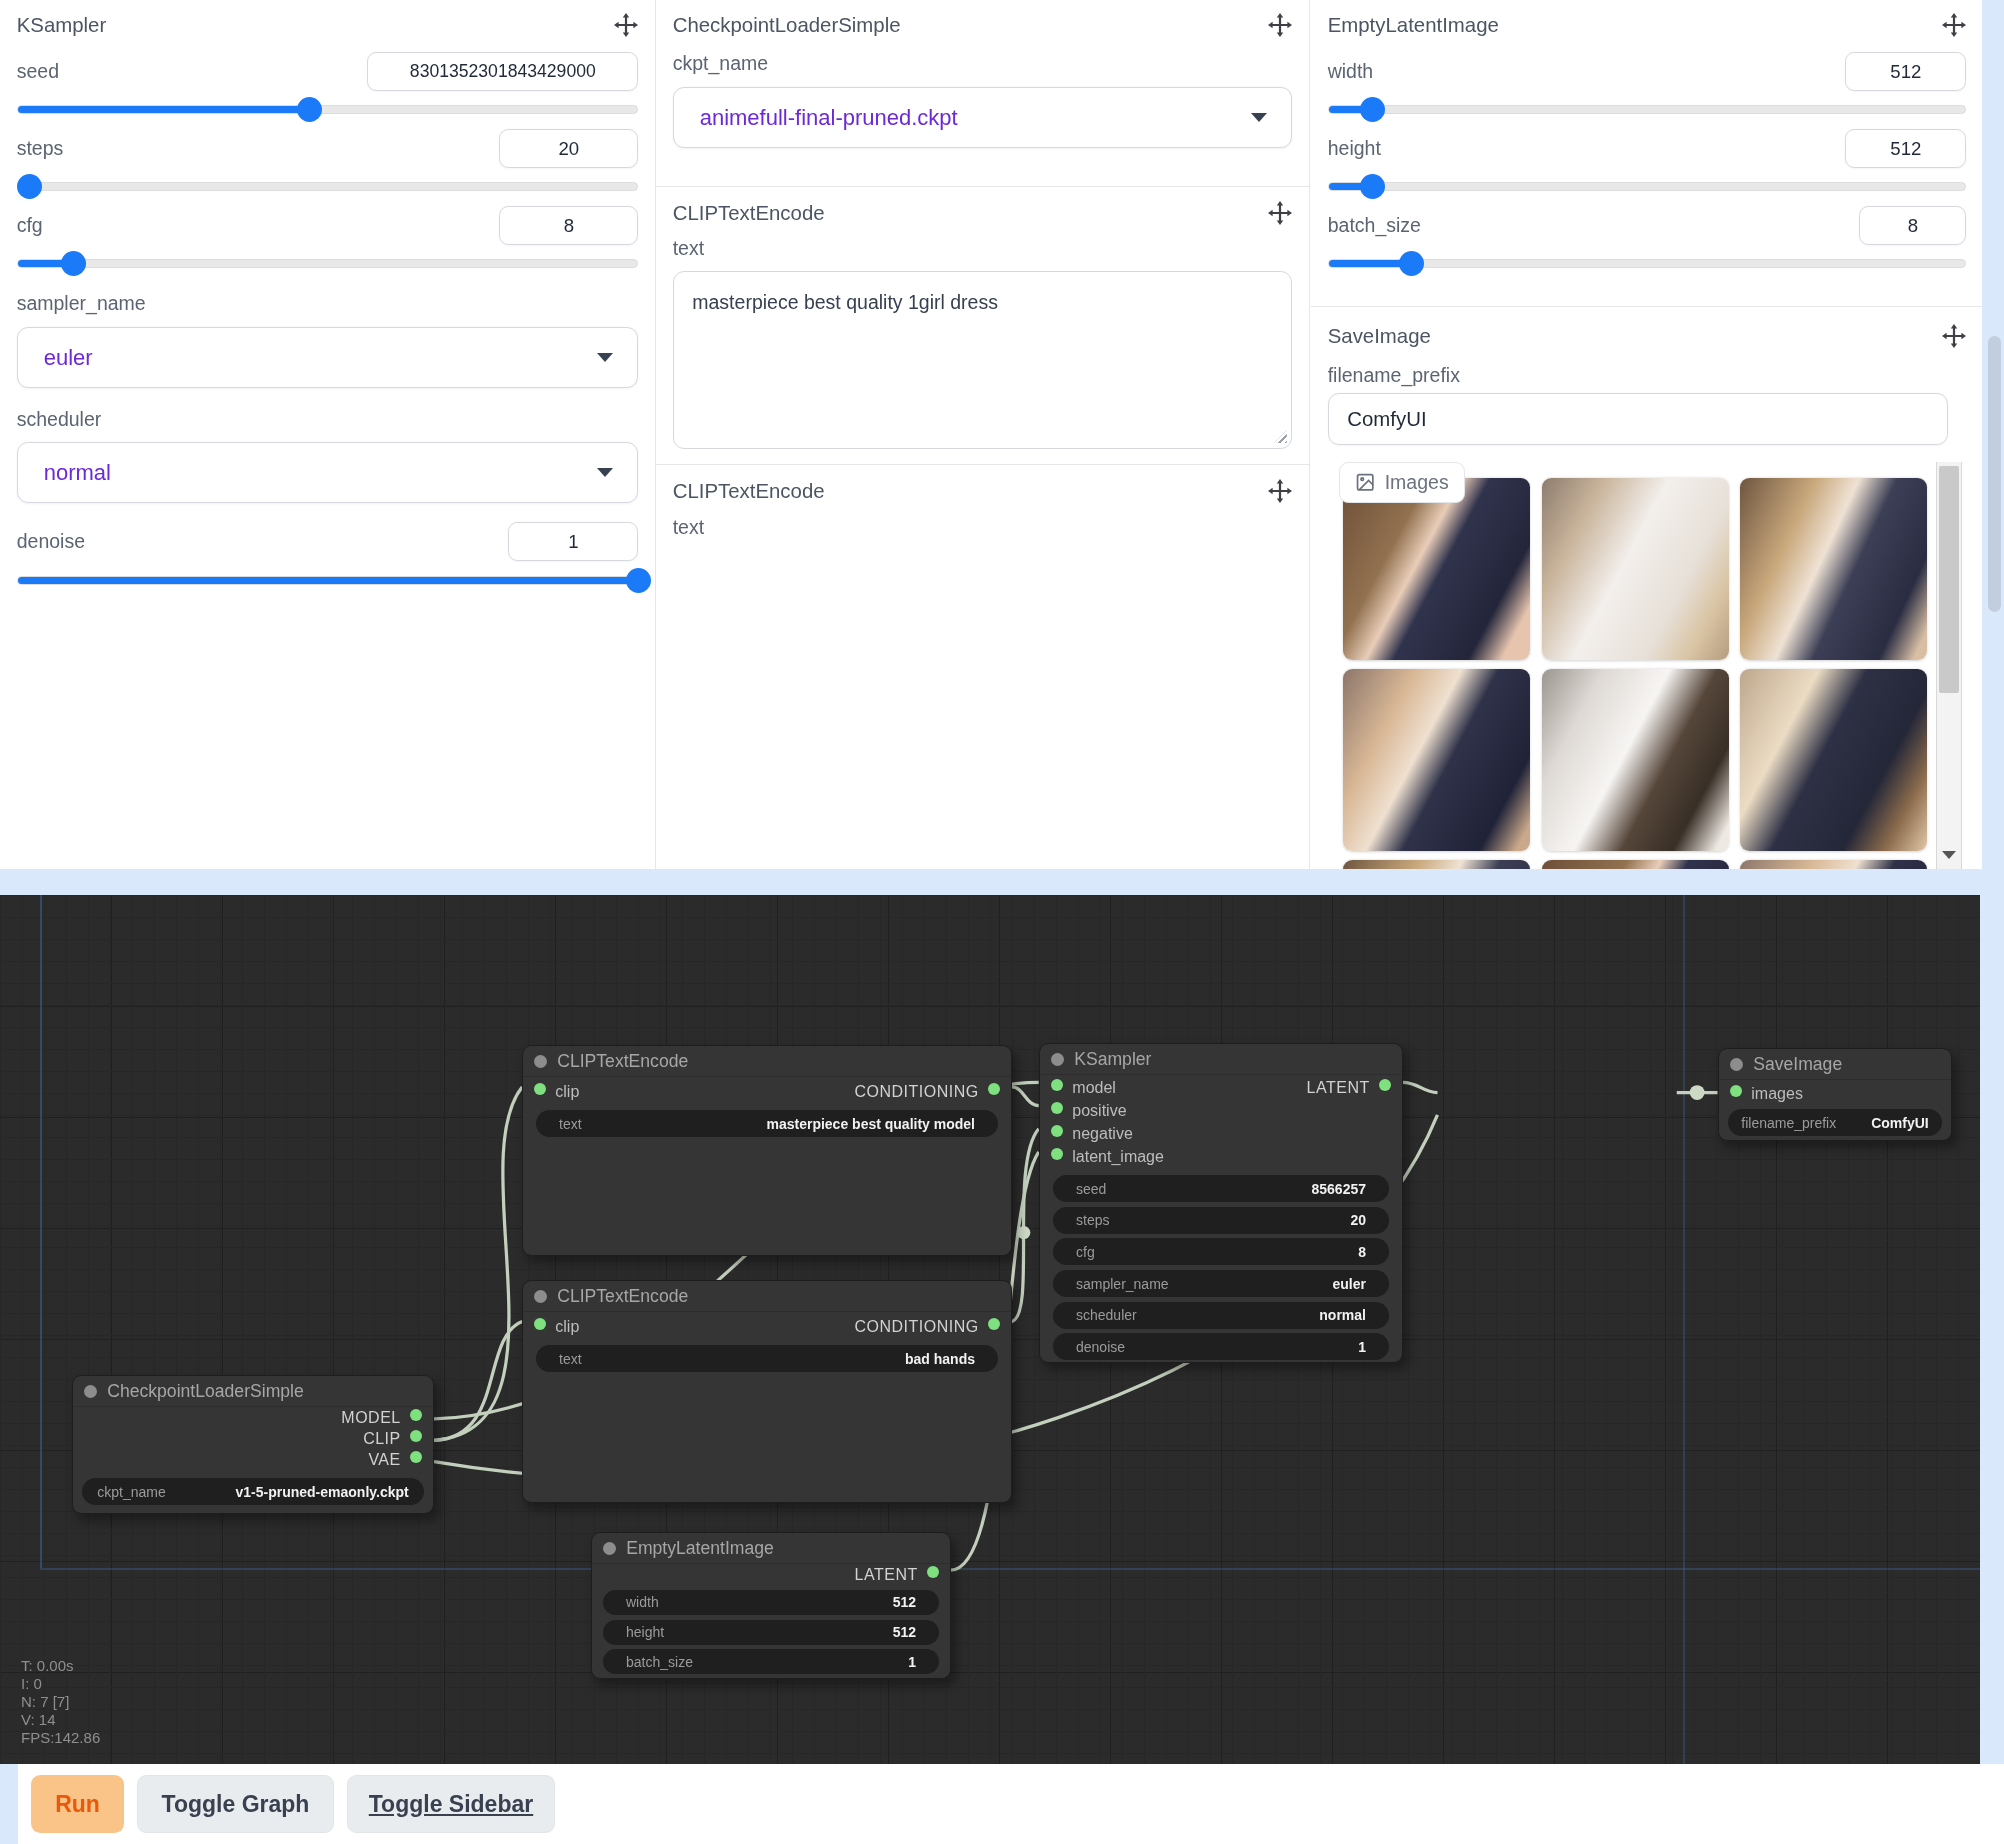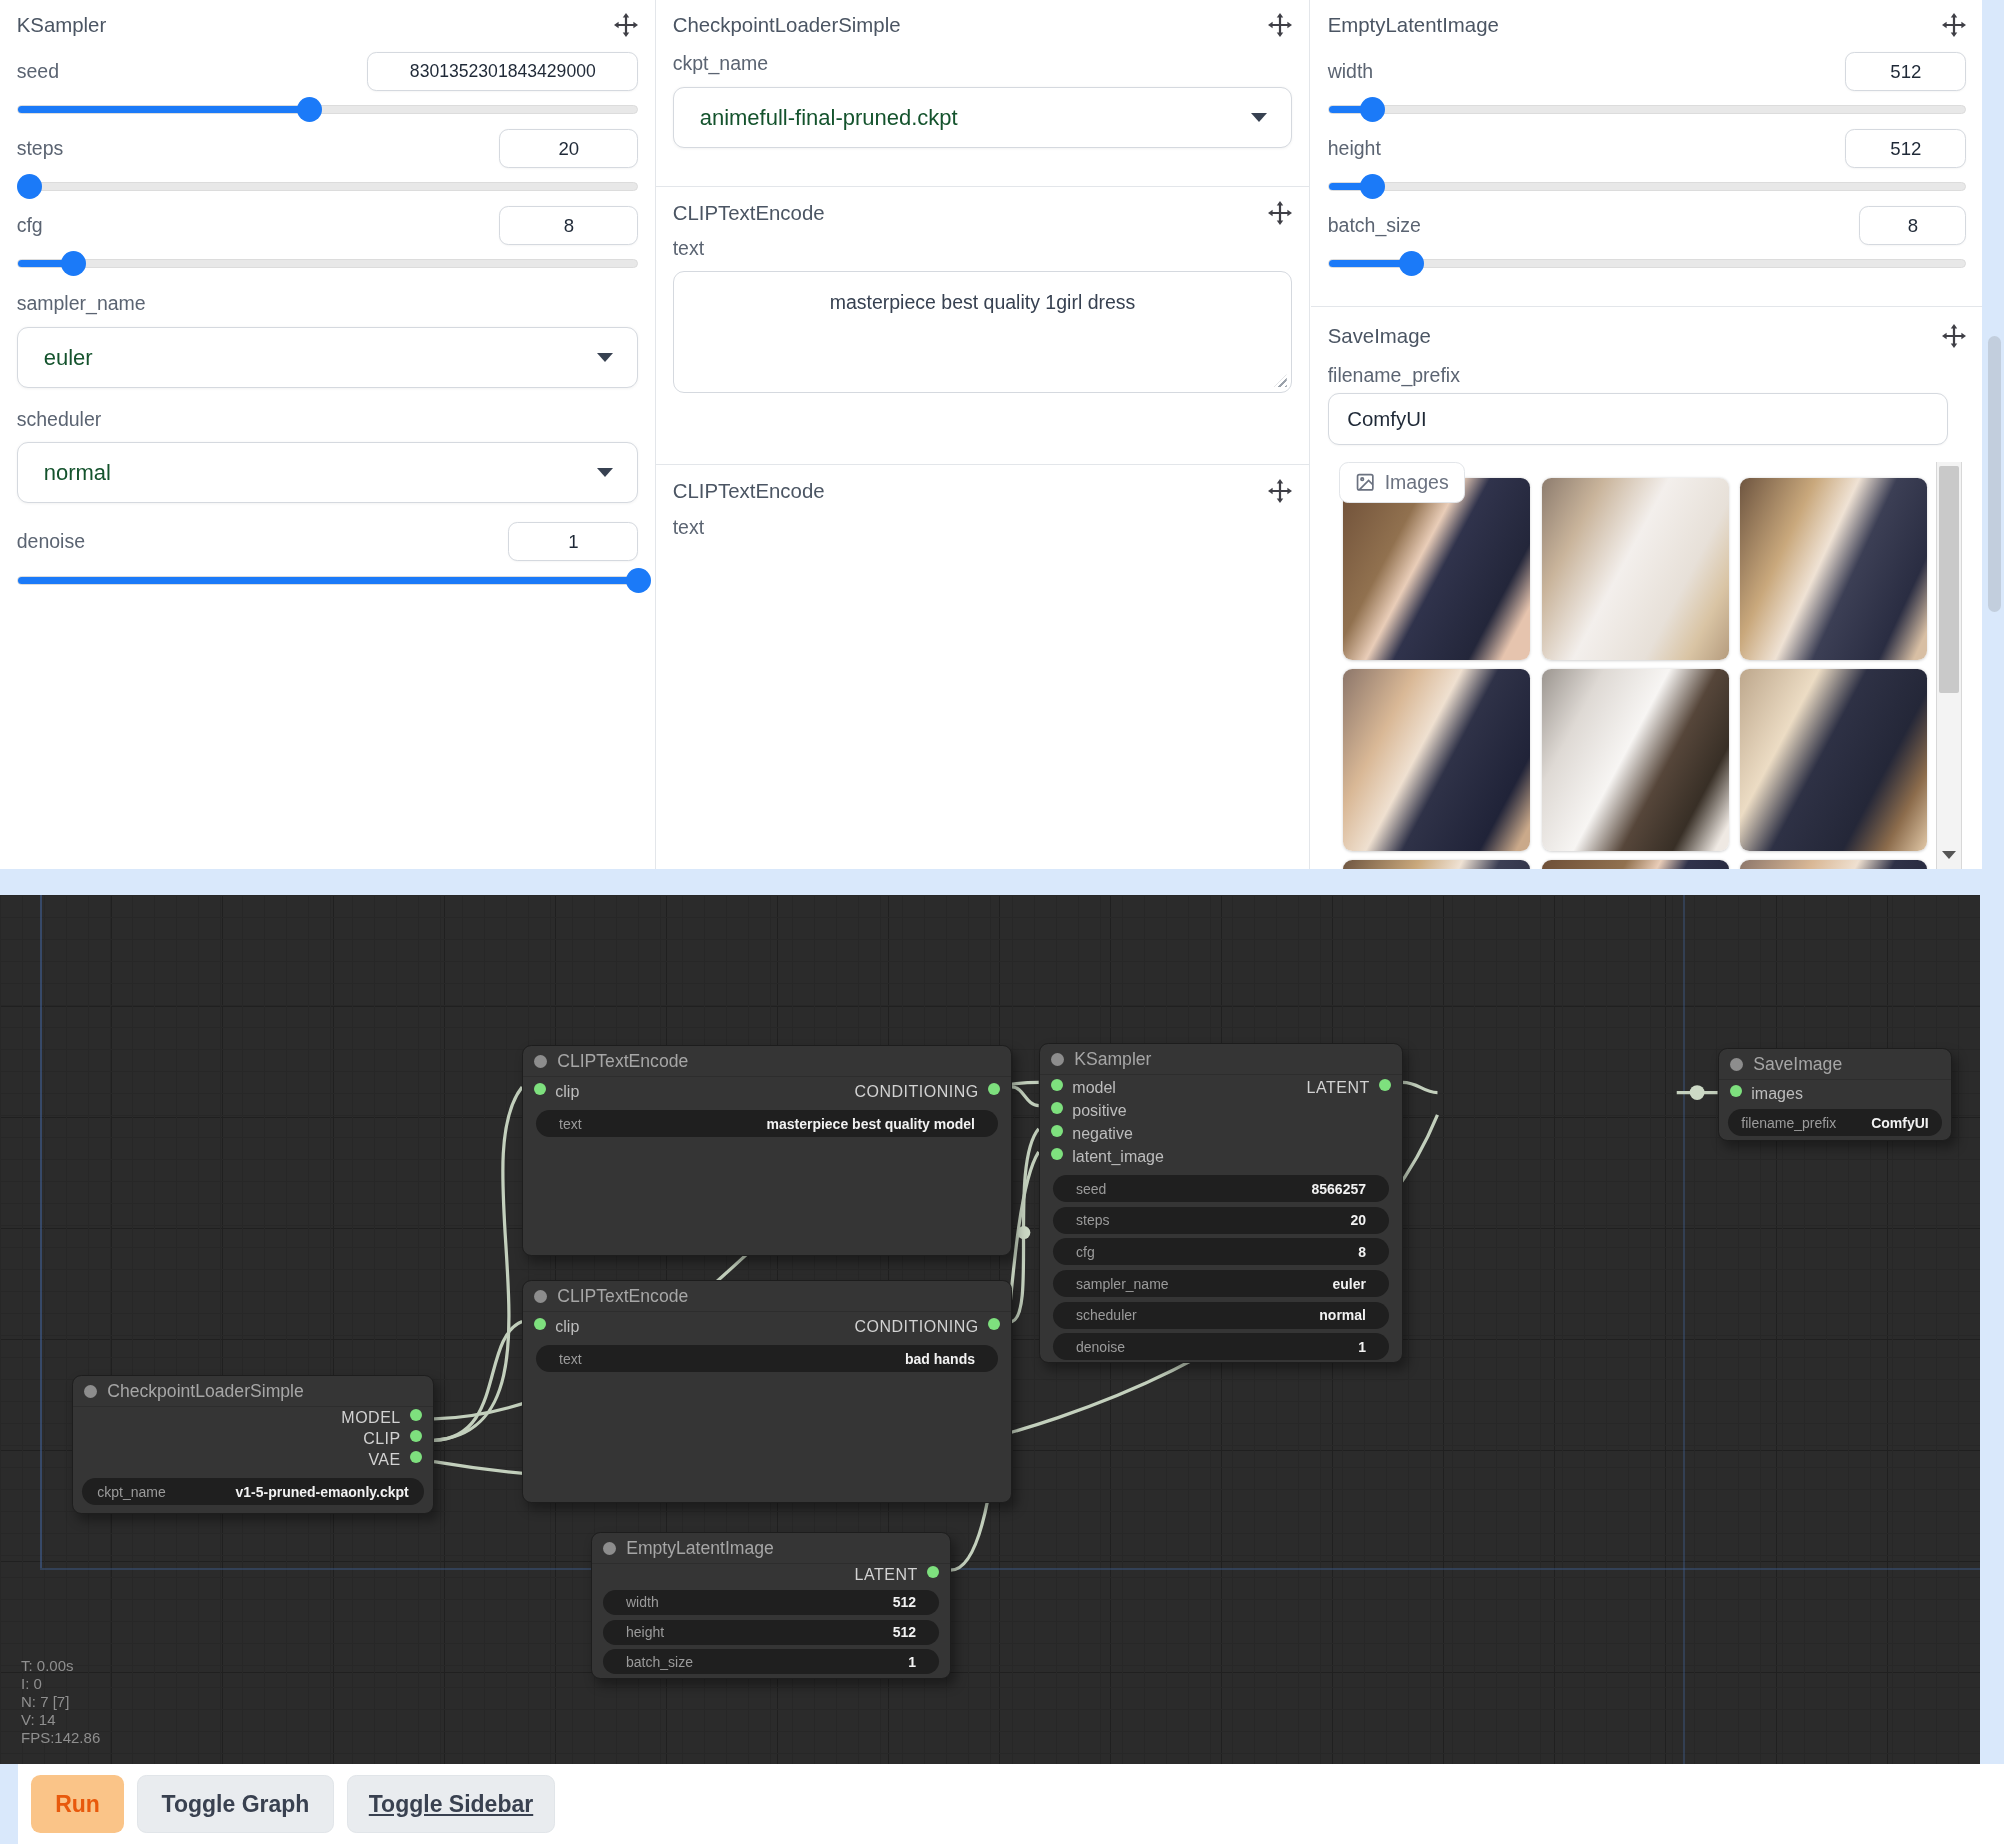--- a/index.html
+++ b/index.html
@@ -21,21 +21,21 @@
   .frow { position:absolute; left:16.7px; right:16.7px; display:flex; justify-content:space-between; align-items:center; }
   .finput { background:#fff; border:0.9px solid #d5d9df; border-radius:9.3px; height:39px; display:flex; align-items:center; justify-content:center; color:#1f2937; font-size:18.6px; box-shadow:0 0.9px 1.9px rgba(0,0,0,.04); }
   .finput.left { justify-content:flex-start; padding-left:18.6px; }
 
   .slider { position:absolute; left:16.7px; right:16.7px; height:26px; }
   .slider .track { position:absolute; left:0; right:0; top:9.3px; height:8.3px; background:#e8e8e8; border:0.9px solid #dcdcdc; border-radius:5.6px; }
   .slider .fill { height:100%; width:var(--p); background:#1b7af8; border-radius:5.6px; }
   .slider .thumb { position:absolute; top:0.9px; left:calc(var(--p) - 12px); width:25px; height:25px; background:#1b7af8; border-radius:50%; }
 
   .select { position:absolute; left:16.7px; right:16.7px; height:61px; background:#fff; border:0.9px solid #d5d9df; border-radius:11px; display:flex; align-items:center; justify-content:space-between; padding:0 24px 0 26px; box-shadow:0 0.9px 2.8px rgba(0,0,0,.05); cursor:pointer; }
-  .select .sel-text { color:#14532d; font-size:22px; }
+  .select .sel-text { color:#6d28d9; font-size:22px; }
   .caret { width:0; height:0; border-left:8.3px solid transparent; border-right:8.3px solid transparent; border-top:9.3px solid #374151; }
 
   .txtarea { position:absolute; left:16.7px; right:16.7px; background:#fff; border:0.9px solid #d5d9df; border-radius:11px; padding:16.7px 18.6px; color:#374151; font-size:19.5px; line-height:1.35; }
   .resize-handle { position:absolute; right:4.6px; bottom:4.6px; width:13px; height:13px;
     background:repeating-linear-gradient(135deg, transparent 0 2.8px, #9aa1aa 2.8px 4.6px); clip-path:polygon(100% 0, 100% 100%, 0 100%); }
   .squiggle { text-decoration:underline wavy #e03131 1.9px; text-underline-offset:3.7px; }
 
   .hdivider { position:absolute; left:0; right:0; height:0.9px; background:#e3e6ea; }
 
   
@@ -193,21 +193,21 @@
 
       <div class="panel-head" style="top:197px;">
         <span class="panel-title">CLIPTextEncode</span>
         <svg class="move-icon" viewBox="0 0 26 26">
             <use href="#move-glyph"></use>
           </svg>
       </div>
       <div class="frow" style="top:237px;">
         <span class="flabel">text</span>
       </div>
-      <div class="txtarea" style="top:271px; height:122px;text-align:center;">
+      <div class="txtarea" style="top:271px; height:178px;">
         <span>masterpiece best quality 1girl dress</span>
         <div class="resize-handle"></div>
       </div>
 
       <div class="hdivider" style="top:464px;"></div>
 
       <div class="panel-head" style="top:475px;">
         <span class="panel-title">CLIPTextEncode</span>
         <svg class="move-icon" viewBox="0 0 26 26">
             <use href="#move-glyph"></use>

